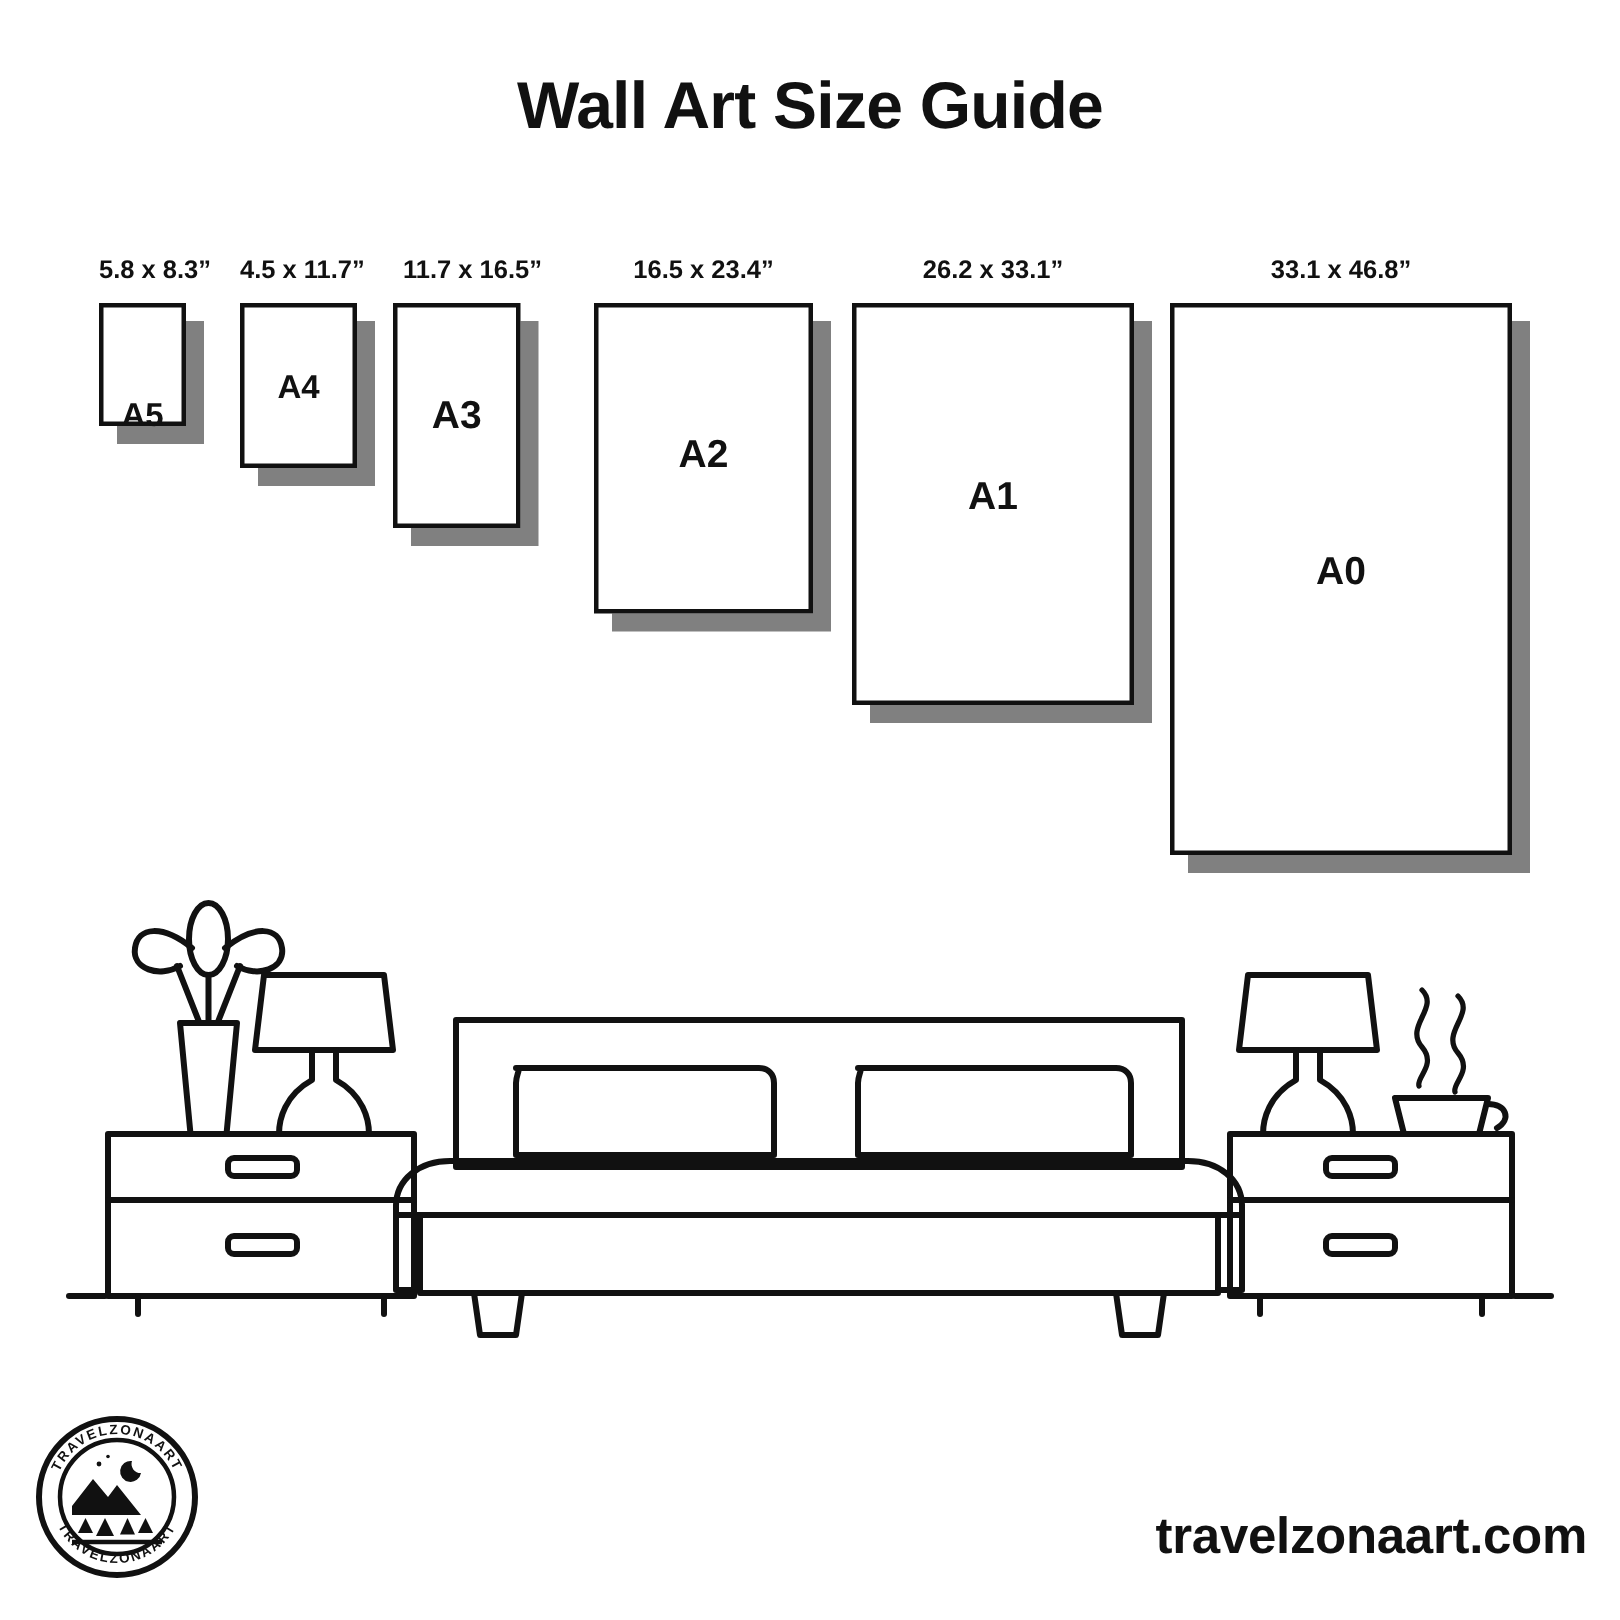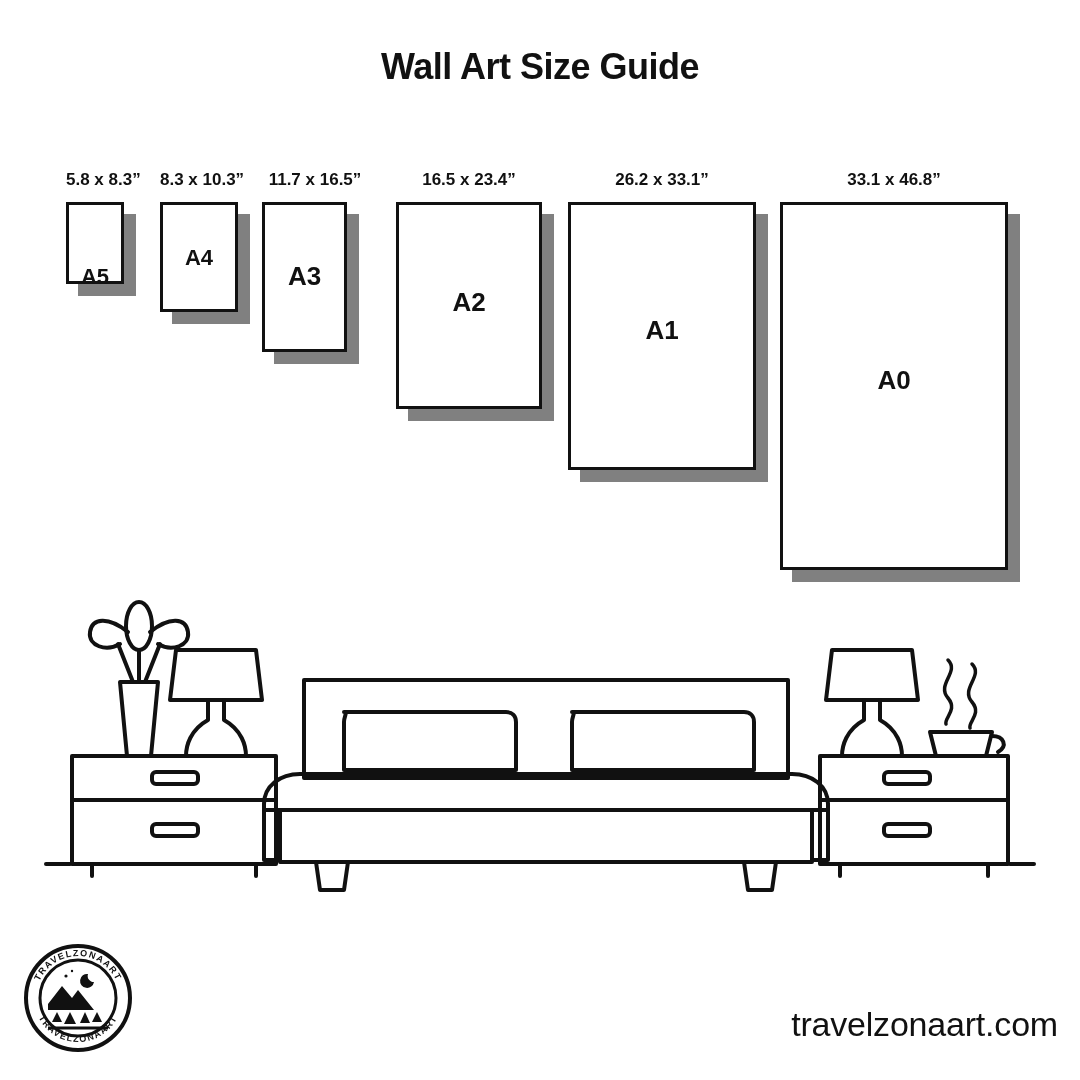--- a/index.html
+++ b/index.html
@@ -21,21 +21,21 @@
     inset: 0;
   }
 
   
   .title {
     position: absolute;
     top: 46px;
     left: 0;
     width: 1080px;
     text-align: center;
-    font-size: 36px;
+    font-size: 44px;
     font-weight: 700;
     letter-spacing: -0.5px;
     color: #111111;
   }
 
   
   .frames {
     position: absolute;
     left: 0;
     top: 170px;
@@ -90,21 +90,21 @@
     left: 18px;
     top: 938px;
     width: 120px;
     height: 120px;
   }
   .site {
     position: absolute;
     right: 22px;
     top: 1005px;
     font-size: 34px;
-    font-weight: 400;
+    font-weight: 700;
     color: #111111;
     letter-spacing: -0.2px;
   }
 </style>
 </head>
 <body>
 
 <div class="page">
 
   <div class="title">Wall Art Size Guide</div>
@@ -112,21 +112,21 @@
   <div class="frames">
 
     <div class="frame-group" style="left:66px; top:0px; width:58px; height:120px;">
       <div class="frame-label" style="width:58px; left:0;">5.8 x 8.3”</div>
       <div class="frame-box" style="top:32px; width:58px; height:82px;">
         <div class="frame-name sm" style="top:28px;margin-top:31px;">A5</div>
       </div>
     </div>
 
     <div class="frame-group" style="left:160px; top:0px; width:78px; height:150px;">
-      <div class="frame-label" style="width:78px; left:0;">8.3 x 10.3”</div>
+      <div class="frame-label" style="width:78px; left:0;">4.5 x 11.7”</div>
       <div class="frame-box" style="top:32px; width:78px; height:110px;">
         <div class="frame-name sm" style="top:40px;">A4</div>
       </div>
     </div>
 
     <div class="frame-group" style="left:262px; top:0px; width:106px; height:190px;">
       <div class="frame-label" style="width:106px; left:0;">11.7 x 16.5”</div>
       <div class="frame-box" style="top:32px; width:85px; height:150px;">
         <div class="frame-name" style="top:56px;">A3</div>
       </div>

